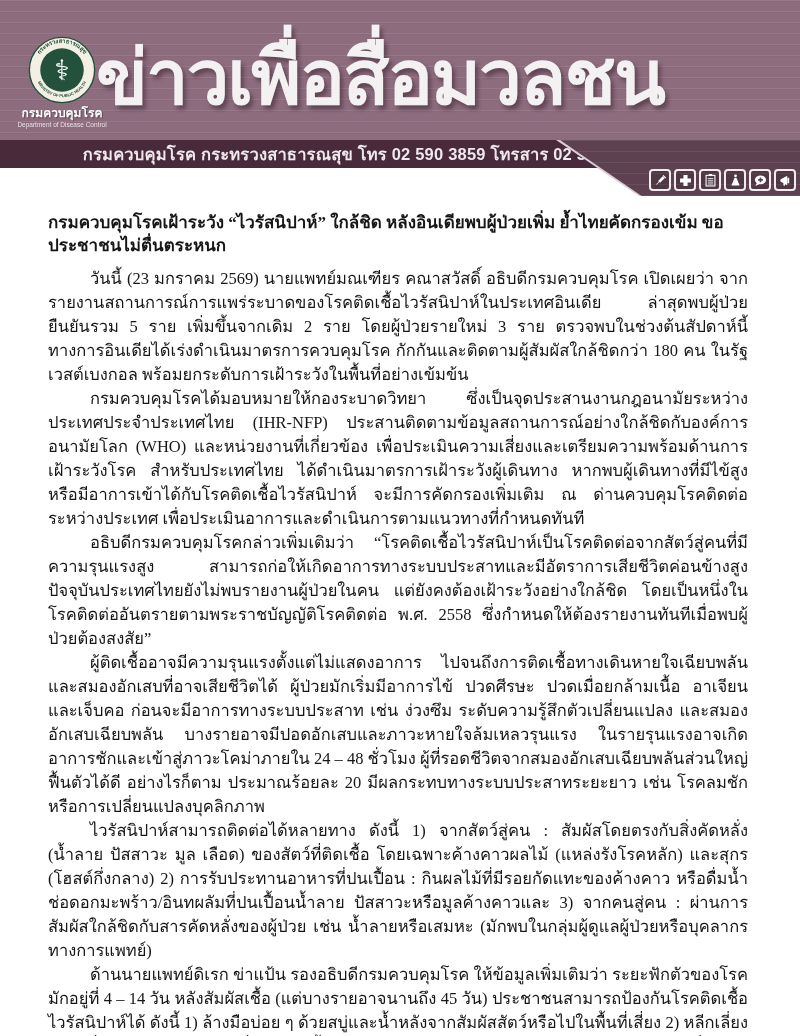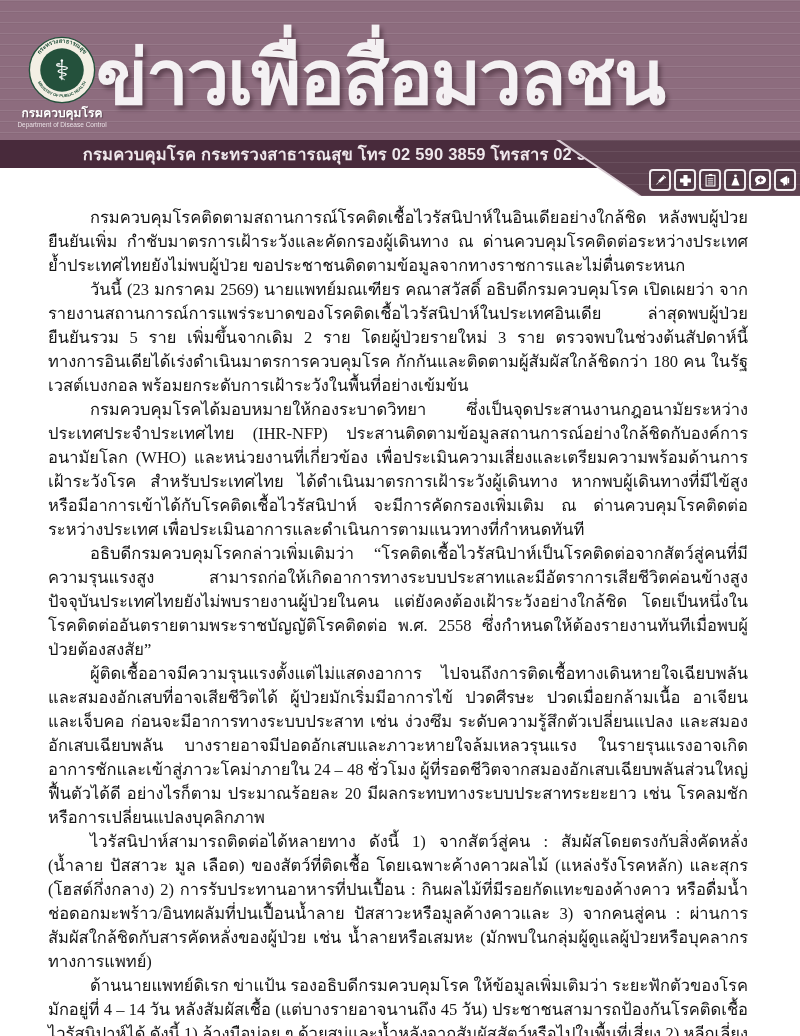--- a/index.html
+++ b/index.html
@@ -109,21 +109,21 @@
     <span class="icon-tile">
       <svg viewBox="0 0 22 22" fill="#ffffff">
         <path d="M3.5 9.5l10-5.5v14l-10-5.5z"></path>
         <rect x="13.8" y="7" width="2.6" height="8"></rect>
         <rect x="8" y="13.5" width="2.4" height="5"></rect>
         </svg>
     </span>
   </div>
 
   <main class="doc-body">
-    <p>กรมควบคุมโรคติดตามสถานการณ์โรคติดเชื้อไวรัสนิปาห์ในอินเดียอย่างใกล้ชิด หลังพบผู้ป่วยยืนยันเพิ่ม กำชับมาตรการเฝ้าระวังและคัดกรองผู้เดินทาง ณ ด่านควบคุมโรคติดต่อระหว่างประเทศ ย้ำประเทศไทยยังไม่พบผู้ป่วย ขอประชาชนติดตามข้อมูลจากทางราชการและไม่ตื่นตระหนก</p>
+    <h1 class="headline">กรมควบคุมโรคเฝ้าระวัง “ไวรัสนิปาห์” ใกล้ชิด หลังอินเดียพบผู้ป่วยเพิ่ม ย้ำไทยคัดกรองเข้ม ขอประชาชนไม่ตื่นตระหนก</h1>
     <p>วันนี้ (23 มกราคม 2569) นายแพทย์มณเฑียร คณาสวัสดิ์ อธิบดีกรมควบคุมโรค เปิดเผยว่า จากรายงานสถานการณ์การแพร่ระบาดของโรคติดเชื้อไวรัสนิปาห์ในประเทศอินเดีย ล่าสุดพบผู้ป่วยยืนยันรวม 5 ราย เพิ่มขึ้นจากเดิม 2 ราย โดยผู้ป่วยรายใหม่ 3 ราย ตรวจพบในช่วงต้นสัปดาห์นี้ ทางการอินเดียได้เร่งดำเนินมาตรการควบคุมโรค กักกันและติดตามผู้สัมผัสใกล้ชิดกว่า 180 คน ในรัฐเวสต์เบงกอล พร้อมยกระดับการเฝ้าระวังในพื้นที่อย่างเข้มข้น</p>
     <p>กรมควบคุมโรคได้มอบหมายให้กองระบาดวิทยา ซึ่งเป็นจุดประสานงานกฎอนามัยระหว่างประเทศประจำประเทศไทย (IHR-NFP) ประสานติดตามข้อมูลสถานการณ์อย่างใกล้ชิดกับองค์การอนามัยโลก (WHO) และหน่วยงานที่เกี่ยวข้อง เพื่อประเมินความเสี่ยงและเตรียมความพร้อมด้านการเฝ้าระวังโรค สำหรับประเทศไทย ได้ดำเนินมาตรการเฝ้าระวังผู้เดินทาง หากพบผู้เดินทางที่มีไข้สูง หรือมีอาการเข้าได้กับโรคติดเชื้อไวรัสนิปาห์ จะมีการคัดกรองเพิ่มเติม ณ ด่านควบคุมโรคติดต่อระหว่างประเทศ เพื่อประเมินอาการและดำเนินการตามแนวทางที่กำหนดทันที</p>
     <p>อธิบดีกรมควบคุมโรคกล่าวเพิ่มเติมว่า “โรคติดเชื้อไวรัสนิปาห์เป็นโรคติดต่อจากสัตว์สู่คนที่มีความรุนแรงสูง สามารถก่อให้เกิดอาการทางระบบประสาทและมีอัตราการเสียชีวิตค่อนข้างสูง ปัจจุบันประเทศไทยยังไม่พบรายงานผู้ป่วยในคน แต่ยังคงต้องเฝ้าระวังอย่างใกล้ชิด โดยเป็นหนึ่งในโรคติดต่ออันตรายตามพระราชบัญญัติโรคติดต่อ พ.ศ. 2558 ซึ่งกำหนดให้ต้องรายงานทันทีเมื่อพบผู้ป่วยต้องสงสัย”</p>
     <p>ผู้ติดเชื้ออาจมีความรุนแรงตั้งแต่ไม่แสดงอาการ ไปจนถึงการติดเชื้อทางเดินหายใจเฉียบพลัน และสมองอักเสบที่อาจเสียชีวิตได้ ผู้ป่วยมักเริ่มมีอาการไข้ ปวดศีรษะ ปวดเมื่อยกล้ามเนื้อ อาเจียน และเจ็บคอ ก่อนจะมีอาการทางระบบประสาท เช่น ง่วงซึม ระดับความรู้สึกตัวเปลี่ยนแปลง และสมองอักเสบเฉียบพลัน บางรายอาจมีปอดอักเสบและภาวะหายใจล้มเหลวรุนแรง ในรายรุนแรงอาจเกิดอาการชักและเข้าสู่ภาวะโคม่าภายใน 24 – 48 ชั่วโมง ผู้ที่รอดชีวิตจากสมองอักเสบเฉียบพลันส่วนใหญ่ฟื้นตัวได้ดี อย่างไรก็ตาม ประมาณร้อยละ 20 มีผลกระทบทางระบบประสาทระยะยาว เช่น โรคลมชักหรือการเปลี่ยนแปลงบุคลิกภาพ</p>
     <p>ไวรัสนิปาห์สามารถติดต่อได้หลายทาง ดังนี้ 1) จากสัตว์สู่คน : สัมผัสโดยตรงกับสิ่งคัดหลั่ง (น้ำลาย ปัสสาวะ มูล เลือด) ของสัตว์ที่ติดเชื้อ โดยเฉพาะค้างคาวผลไม้ (แหล่งรังโรคหลัก) และสุกร (โฮสต์กึ่งกลาง) 2) การรับประทานอาหารที่ปนเปื้อน : กินผลไม้ที่มีรอยกัดแทะของค้างคาว หรือดื่มน้ำช่อดอกมะพร้าว/อินทผลัมที่ปนเปื้อนน้ำลาย ปัสสาวะหรือมูลค้างคาวและ 3) จากคนสู่คน : ผ่านการสัมผัสใกล้ชิดกับสารคัดหลั่งของผู้ป่วย เช่น น้ำลายหรือเสมหะ (มักพบในกลุ่มผู้ดูแลผู้ป่วยหรือบุคลากรทางการแพทย์)</p>
     <p>ด้านนายแพทย์ดิเรก ข่าแป้น รองอธิบดีกรมควบคุมโรค ให้ข้อมูลเพิ่มเติมว่า ระยะฟักตัวของโรคมักอยู่ที่ 4 – 14 วัน หลังสัมผัสเชื้อ (แต่บางรายอาจนานถึง 45 วัน) ประชาชนสามารถป้องกันโรคติดเชื้อไวรัสนิปาห์ได้ ดังนี้ 1) ล้างมือบ่อย ๆ ด้วยสบู่และน้ำหลังจากสัมผัสสัตว์หรือไปในพื้นที่เสี่ยง 2) หลีกเลี่ยงผลไม้ที่มีรอยกัด หรือผลไม้ที่ตกอยู่กับพื้น และควรล้างผลไม้ให้สะอาดก่อนรับประทาน 3) เลี่ยงการสัมผัสสัตว์ป่วย เช่น ค้างคาว หรือสุกร โดยตรง และหากพบสัตว์ป่วยตายผิดปกติควรรีบแจ้งผู้รับผิดชอบในพื้นที่ 4) ปรุงอาหารให้สุก และหลีกเลี่ยงการดื่มน้ำผลไม้สดที่เก็บจากต้น หรือกินผลไม้ที่มีรอยสัตว์กัดแทะ และหากมีประวัติเดินทางไปยังพื้นที่เสี่ยง หรือมีประวัติเดินป่า เก็บมูลค้างคาว ร่วมกับมีอาการน่าสงสัยโรคนิปาห์ดังกล่าวข้างต้น ควรพบแพทย์และแจ้งประวัติเสี่ยงแก่บุคลากรทางการแพทย์ทราบ เพื่อการตรวจวินิจฉัยที่ทันท่วงที หากต้องการข้อมูลเพิ่มเติมสามารถสอบถามได้ที่ สายด่วนกรมควบคุมโรค 1422</p>
 
   </main>
 
 </div>

